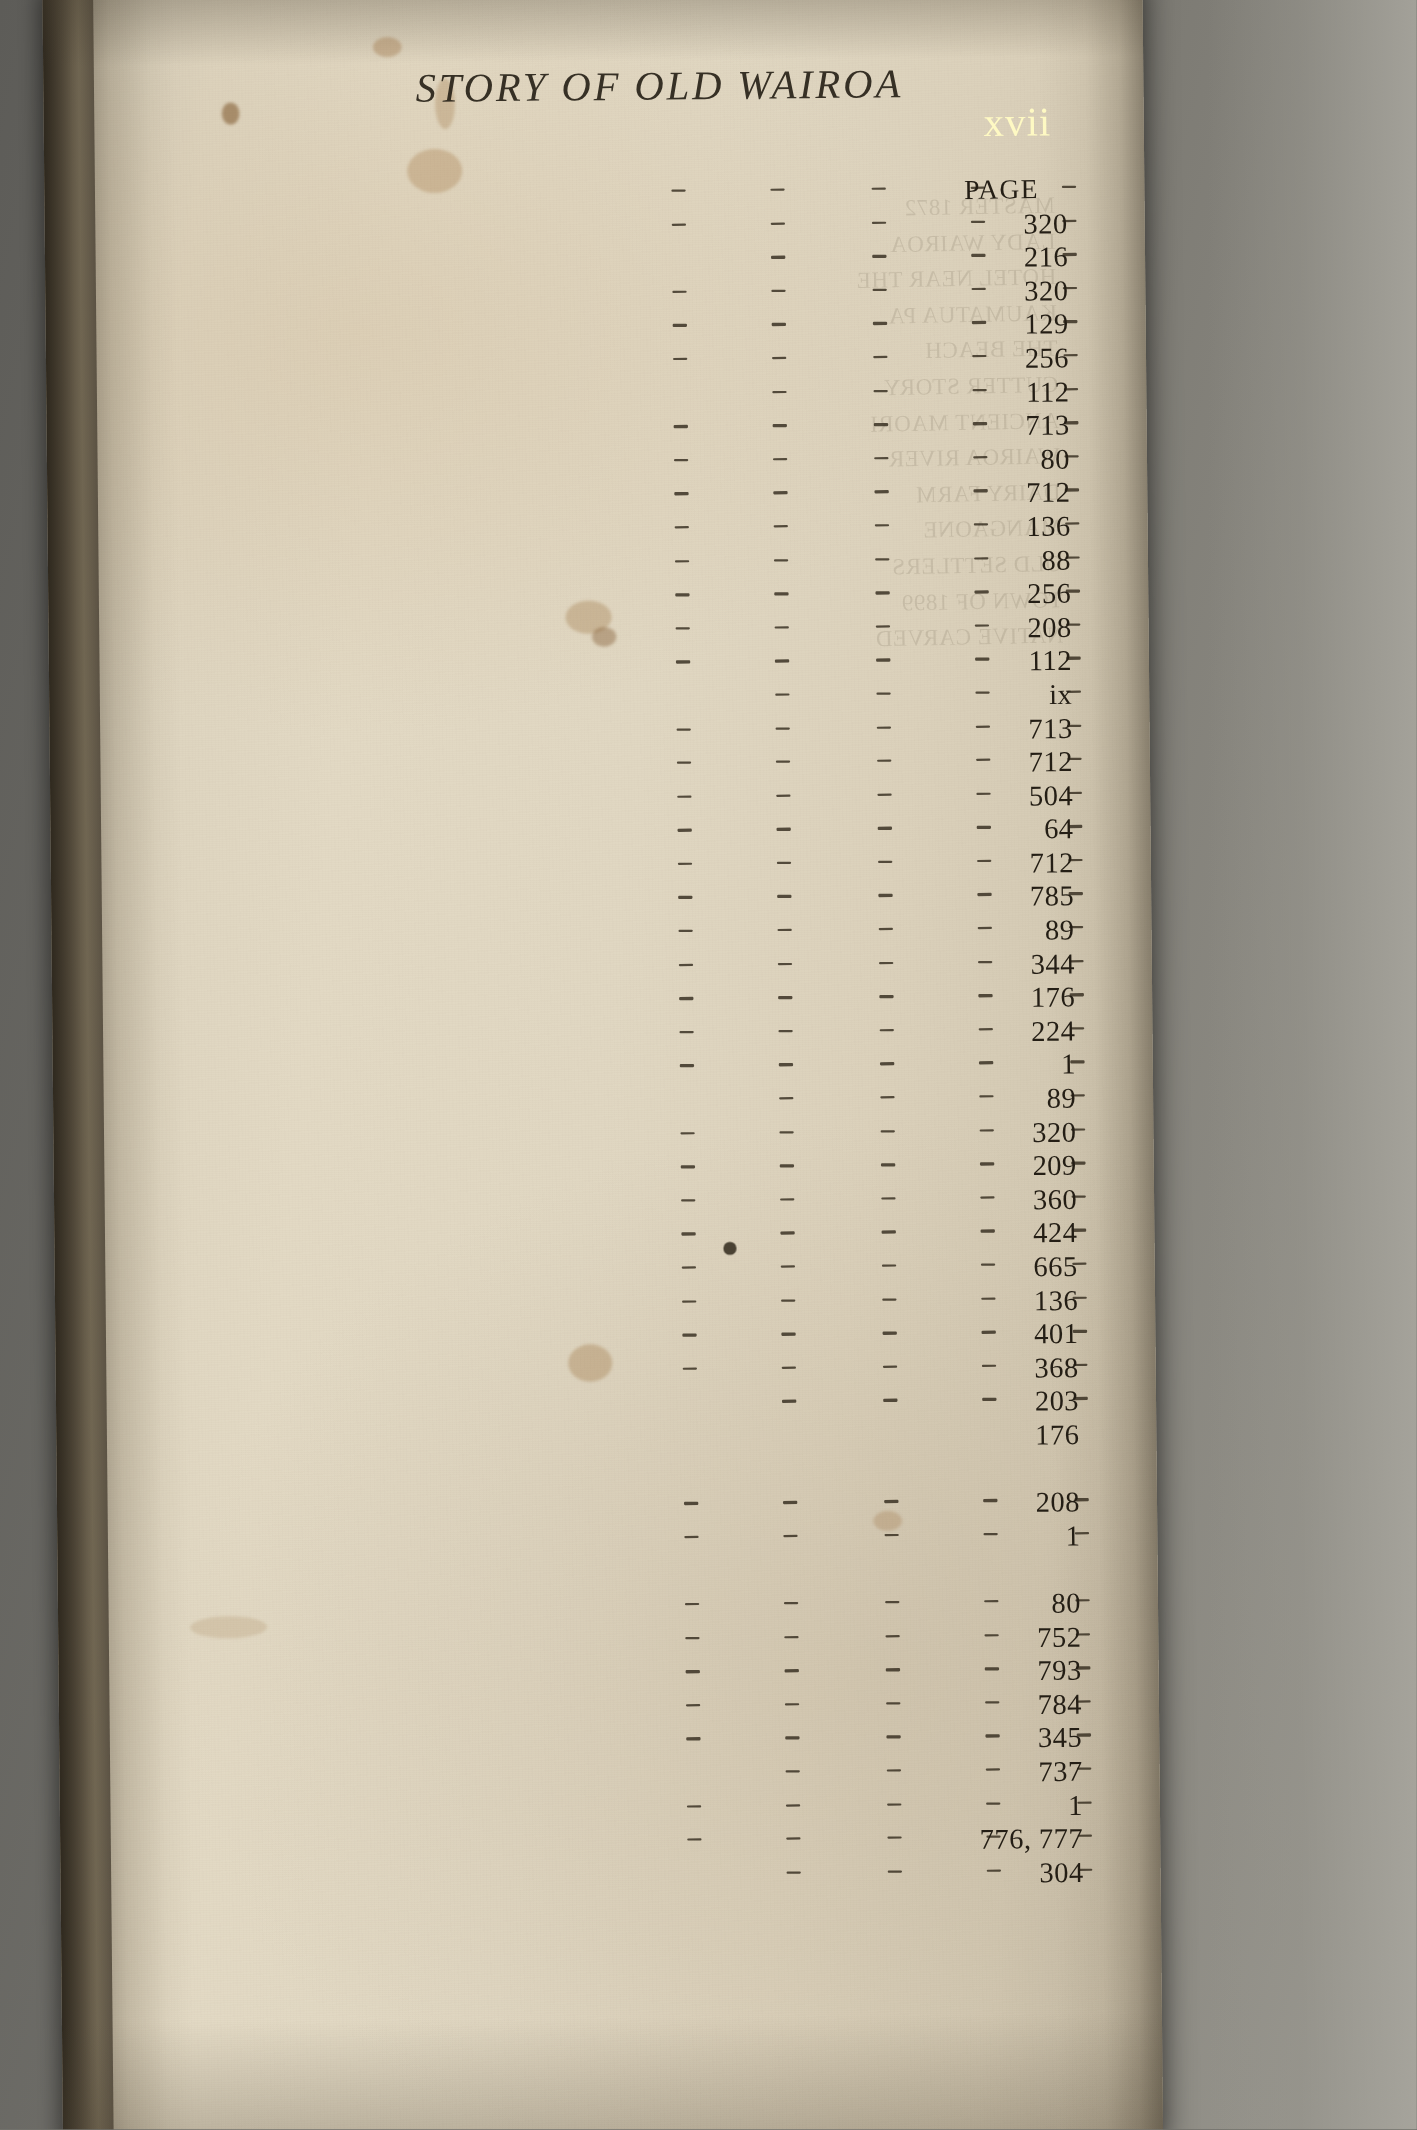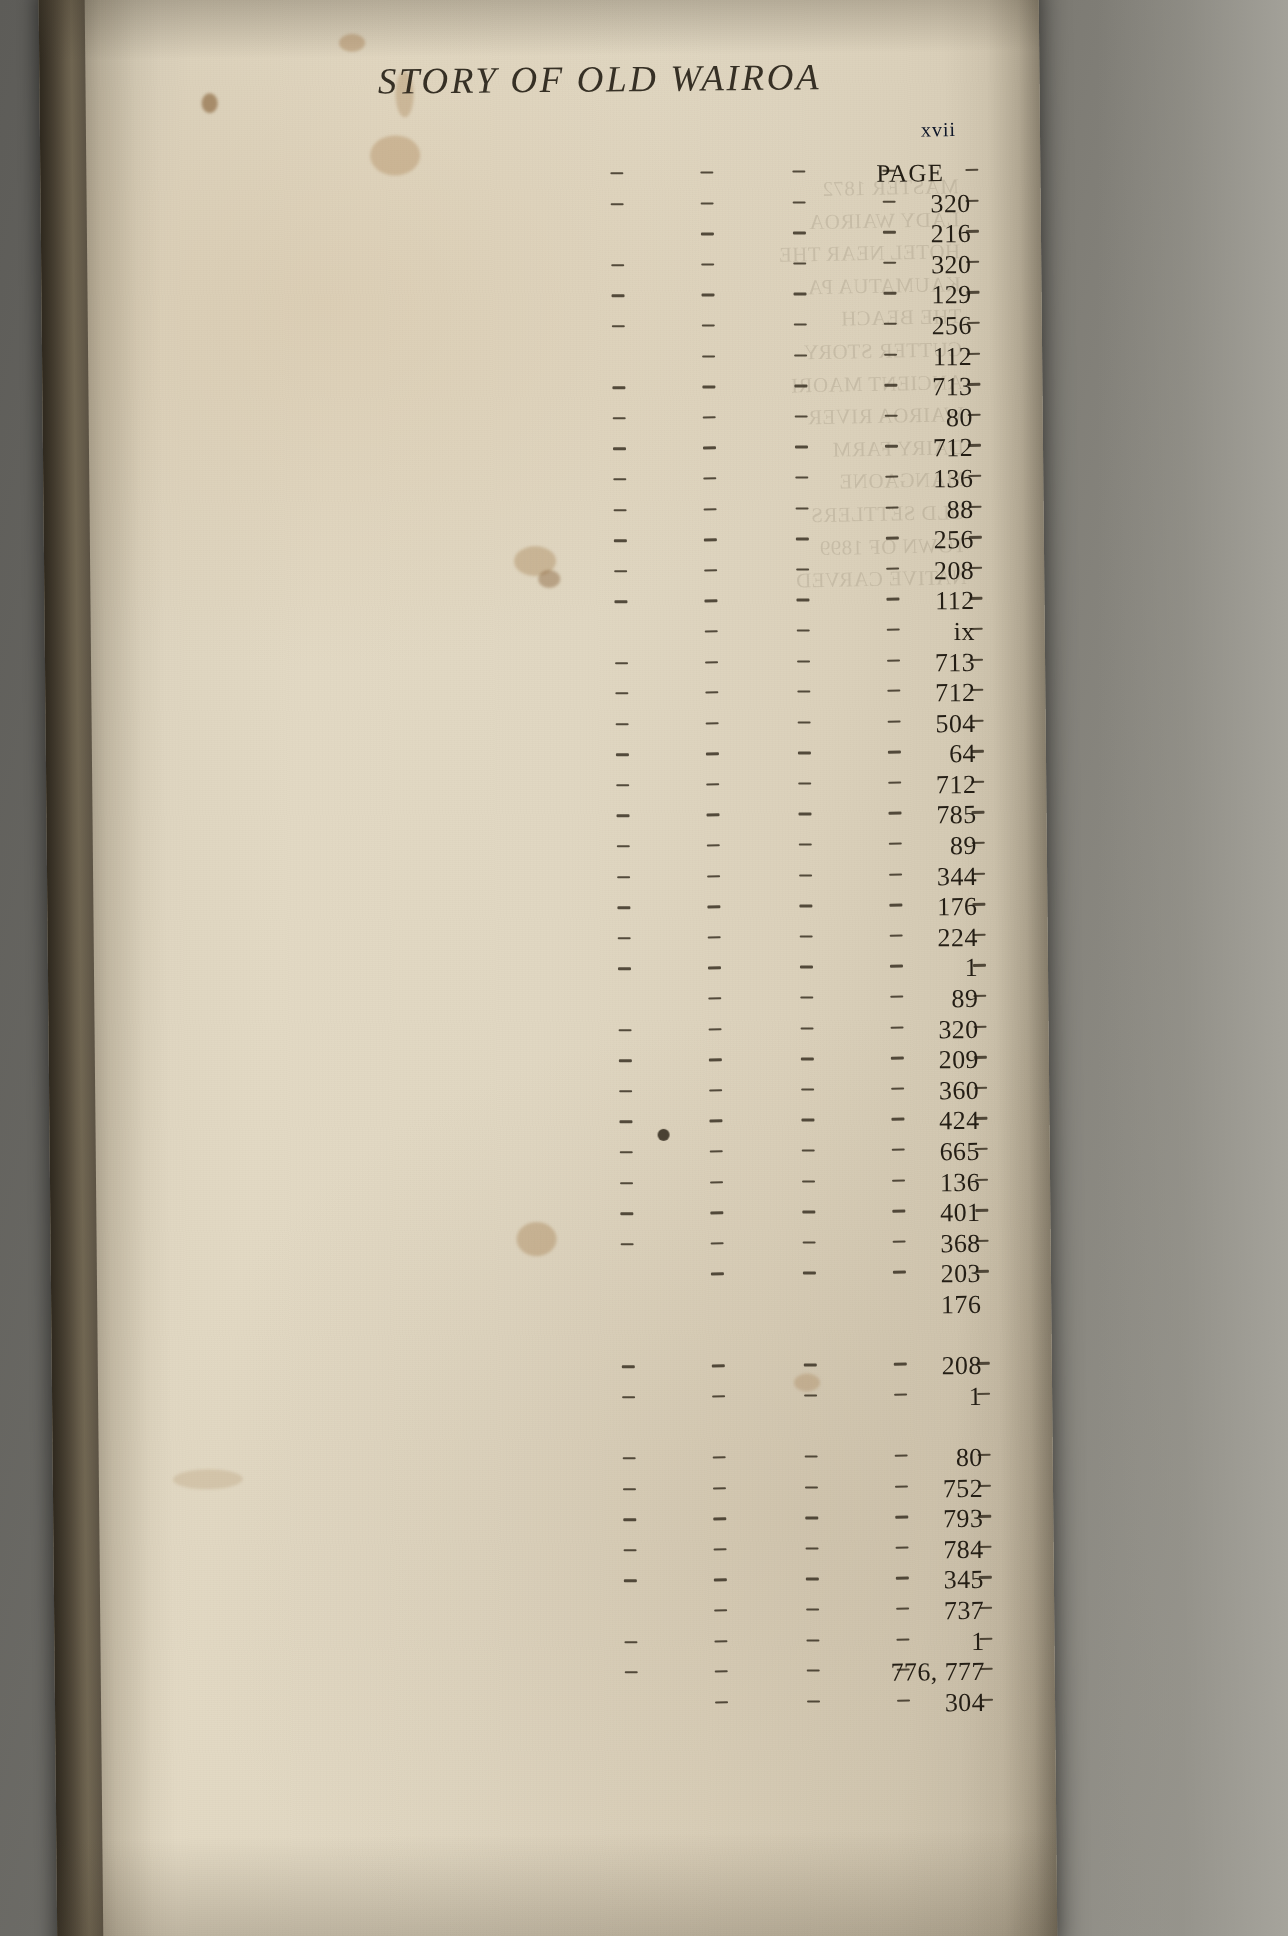--- a/index.html
+++ b/index.html
@@ -119,24 +119,24 @@
     text-align:center;
     font-family:"Liberation Serif",serif;
     font-style:italic;
     font-size:37px;
     letter-spacing:2.6px;
     color:#2a241a;
     text-indent:120px;           
     opacity:.93;
   }
   #folio{
-    position:absolute;right:84px;top:136px;
+    position:absolute;right:84px;top:108px;
     font-family:"Liberation Serif",serif;
-    font-size:20px;
-    color:#0f172a;
+    font-size:37px;
+    color:#fef9c3;
     letter-spacing:1px;
   }
 
   
   #list{
     position:absolute;
     left:140px;top:176px;
     width:790px;
   }
   .row{

